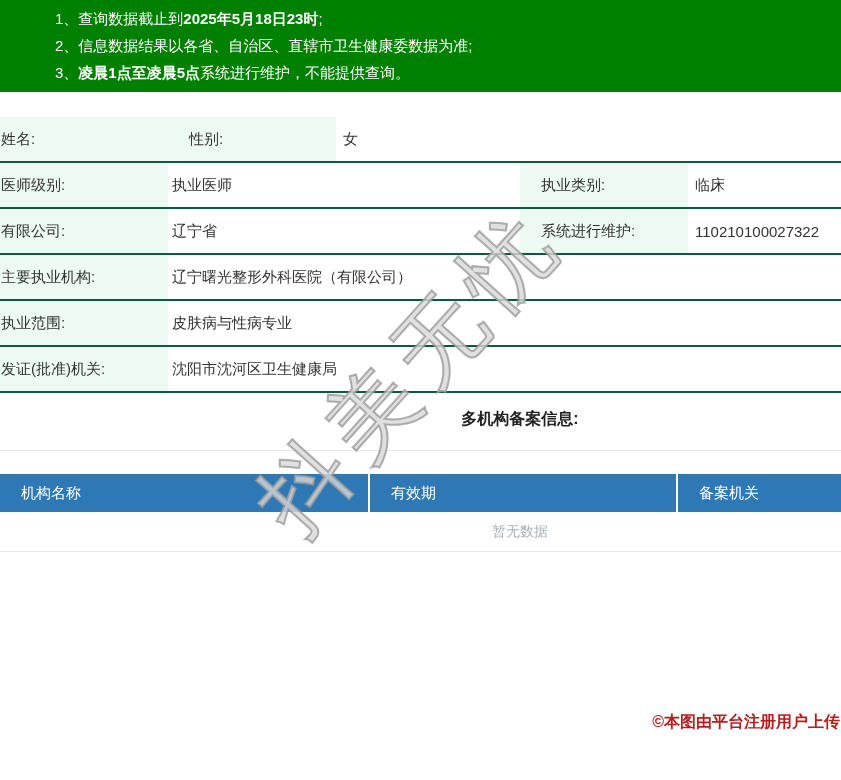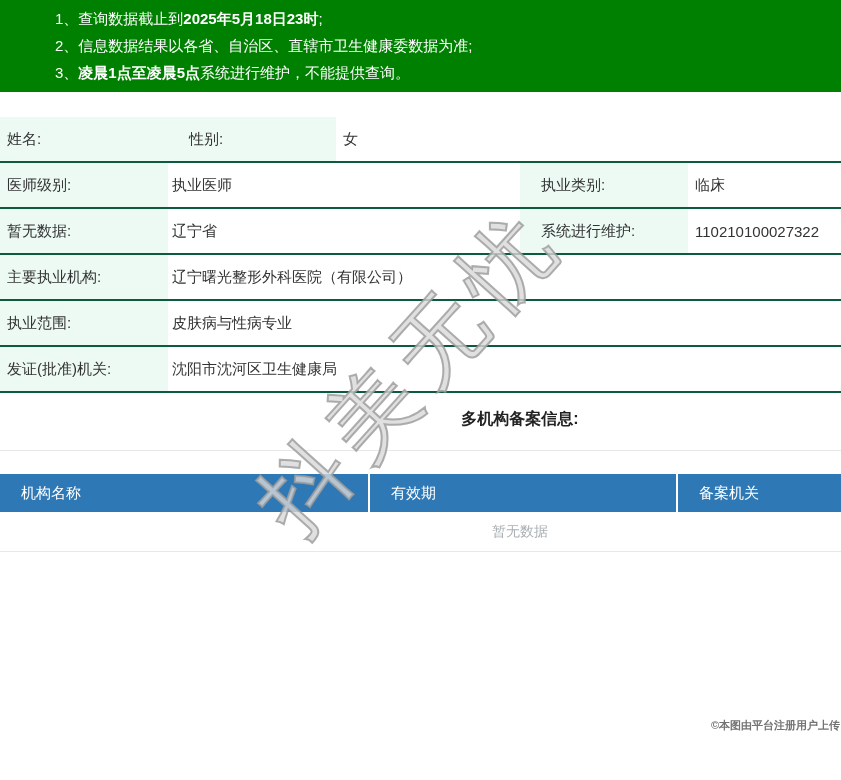--- a/index.html
+++ b/index.html
@@ -31,21 +31,21 @@
   
   .info-table { width: 1040px; margin-top: 25px; }
   .info-row {
     display: flex;
     height: 44px;
     border-bottom: 2px solid var(--row-border-green, #0b5c3e);
     font-size: 15px;
     color: var(--text-dark, #333333);
   }
   .cell { display: flex; align-items: center; box-sizing: border-box; }
-  .cell.lab1 { width: 168px; background: var(--label-bg-mint, #ecfaf3); padding-left: 7px; }
+  .cell.lab1 { width: 168px; background: var(--label-bg-mint, #ecfaf3); padding-left: 1px; }
   .cell.val1 { width: 352px; padding-left: 4px; }
   .cell.lab2 { width: 168px; background: var(--label-bg-mint, #ecfaf3); padding-left: 21px; }
   .cell.val2 { flex: 1; padding-left: 7px; }
   .cell.valfull { flex: 1; padding-left: 4px; }
 
   
   .records-title {
     box-sizing: border-box;
     width: 1040px;
     padding: 16px 0 20px;
@@ -106,23 +106,23 @@
     color: rgba(255, 255, 255, 0.5);
     -webkit-text-stroke: 2px rgba(155, 155, 155, 0.8);
     text-shadow: 0 0 1px rgba(150,150,150,0.6);
     z-index: 10;
     pointer-events: none;
   }
   .image-credit {
     position: absolute;
     right: 1px;
     bottom: 3px;
-    font-size: 11px;
+    font-size: 16px;
     font-weight: bold;
-    color: #737373;
+    color: #b91c1c;
     z-index: 11;
     text-shadow: -1px -1px 0 #fff, 1px -1px 0 #fff, -1px 1px 0 #fff, 1px 1px 0 #fff;
   }
 </style>
 </head>
 <body>
 
 <div class="screen">
   <div class="page">
 
@@ -144,21 +144,21 @@
         <div class="cell lab2">性别:</div>
         <div class="cell val2">女</div>
       </div>
       <div class="info-row">
         <div class="cell lab1">医师级别:</div>
         <div class="cell val1">执业医师</div>
         <div class="cell lab2">执业类别:</div>
         <div class="cell val2">临床</div>
       </div>
       <div class="info-row">
-        <div class="cell lab1">暂无数据:</div>
+        <div class="cell lab1">有限公司:</div>
         <div class="cell val1">辽宁省</div>
         <div class="cell lab2">系统进行维护:</div>
         <div class="cell val2">110210100027322</div>
       </div>
       <div class="info-row">
         <div class="cell lab1">主要执业机构:</div>
         <div class="cell valfull">辽宁曙光整形外科医院（有限公司）</div>
       </div>
       <div class="info-row">
         <div class="cell lab1">执业范围:</div>

